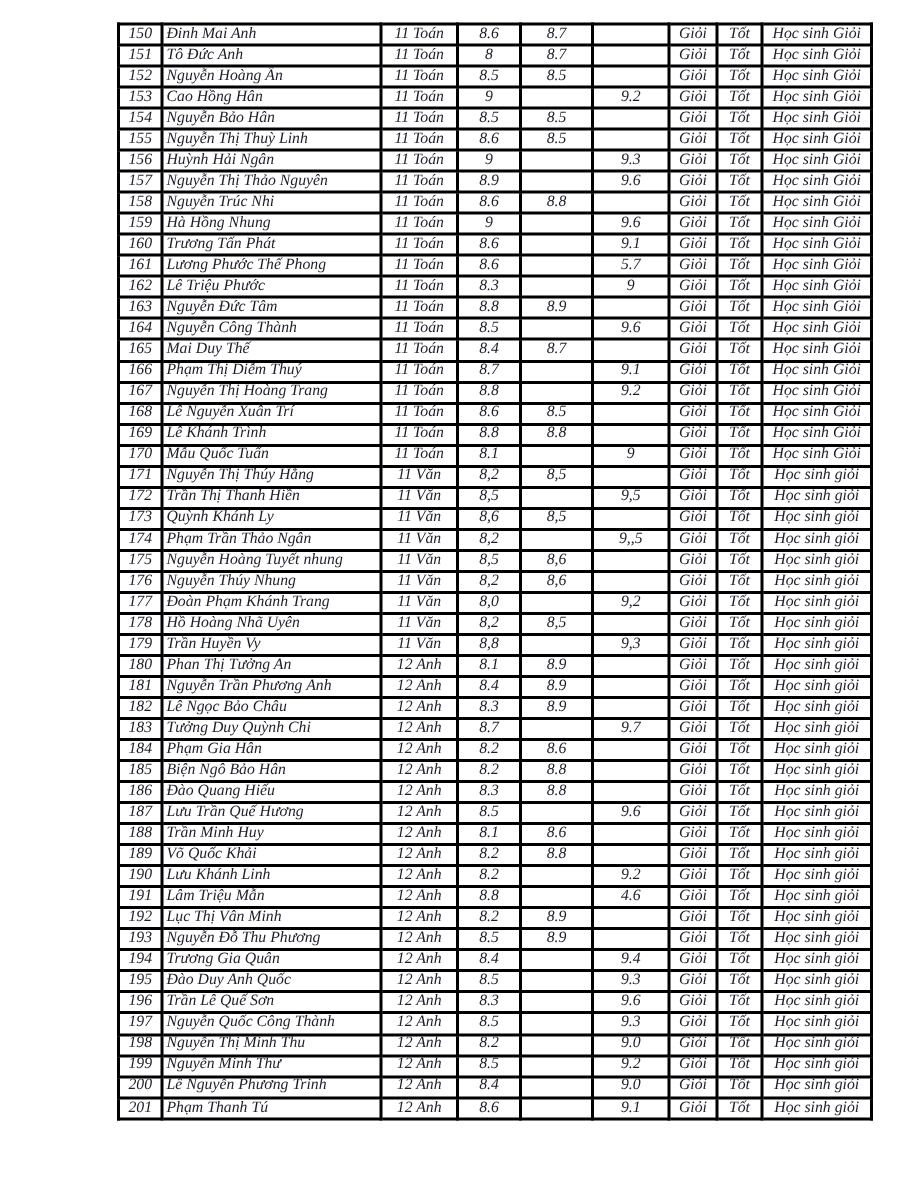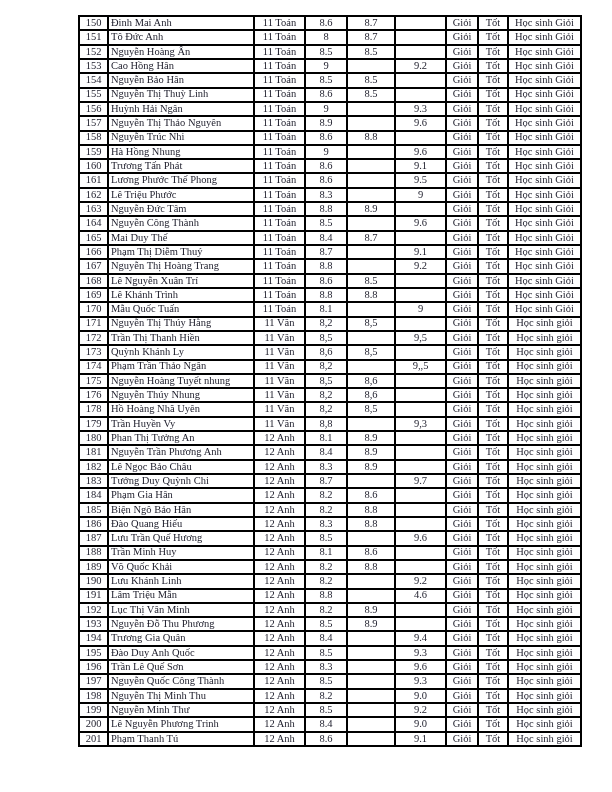--- a/index.html
+++ b/index.html
@@ -16,20 +16,21 @@
     overflow: hidden;
   }
   table.roster {
     position: absolute;
     left: 78px;
     top: 15px;
     width: 502px;
     height: 732px;
     border-collapse: collapse;
     table-layout: fixed;
+    font-style: italic;
   }
   table.roster td {
     border: 2px solid #000000;
     font-size: 10.5px;
     line-height: 1;
     color: #1d1d2b;
     padding: 0 2px;
     white-space: nowrap;
     overflow: hidden;
     vertical-align: middle;
@@ -174,21 +175,21 @@
           <td class="al-center">Giỏi</td>
           <td class="al-center">Tốt</td>
           <td class="al-center">Học sinh Giỏi</td>
         </tr>
         <tr>
           <td class="al-center">161</td>
           <td class="al-left">Lương Phước Thế Phong</td>
           <td class="al-center">11 Toán</td>
           <td class="al-center">8.6</td>
           <td class="al-center"></td>
-          <td class="al-center">9.5</td>
+          <td class="al-center">5.7</td>
           <td class="al-center">Giỏi</td>
           <td class="al-center">Tốt</td>
           <td class="al-center">Học sinh Giỏi</td>
         </tr>
         <tr>
           <td class="al-center">162</td>
           <td class="al-left">Lê Triệu Phước</td>
           <td class="al-center">11 Toán</td>
           <td class="al-center">8.3</td>
           <td class="al-center"></td>
@@ -340,20 +341,31 @@
           <td class="al-center">Tốt</td>
           <td class="al-center">Học sinh giỏi</td>
         </tr>
         <tr>
           <td class="al-center">176</td>
           <td class="al-left">Nguyễn Thúy Nhung</td>
           <td class="al-center">11 Văn</td>
           <td class="al-center">8,2</td>
           <td class="al-center">8,6</td>
           <td class="al-center"></td>
+          <td class="al-center">Giỏi</td>
+          <td class="al-center">Tốt</td>
+          <td class="al-center">Học sinh giỏi</td>
+        </tr>
+        <tr>
+          <td class="al-center">177</td>
+          <td class="al-left">Đoàn Phạm Khánh Trang</td>
+          <td class="al-center">11 Văn</td>
+          <td class="al-center">8,0</td>
+          <td class="al-center"></td>
+          <td class="al-center">9,2</td>
           <td class="al-center">Giỏi</td>
           <td class="al-center">Tốt</td>
           <td class="al-center">Học sinh giỏi</td>
         </tr>
         <tr>
           <td class="al-center">178</td>
           <td class="al-left">Hồ Hoàng Nhã Uyên</td>
           <td class="al-center">11 Văn</td>
           <td class="al-center">8,2</td>
           <td class="al-center">8,5</td>

